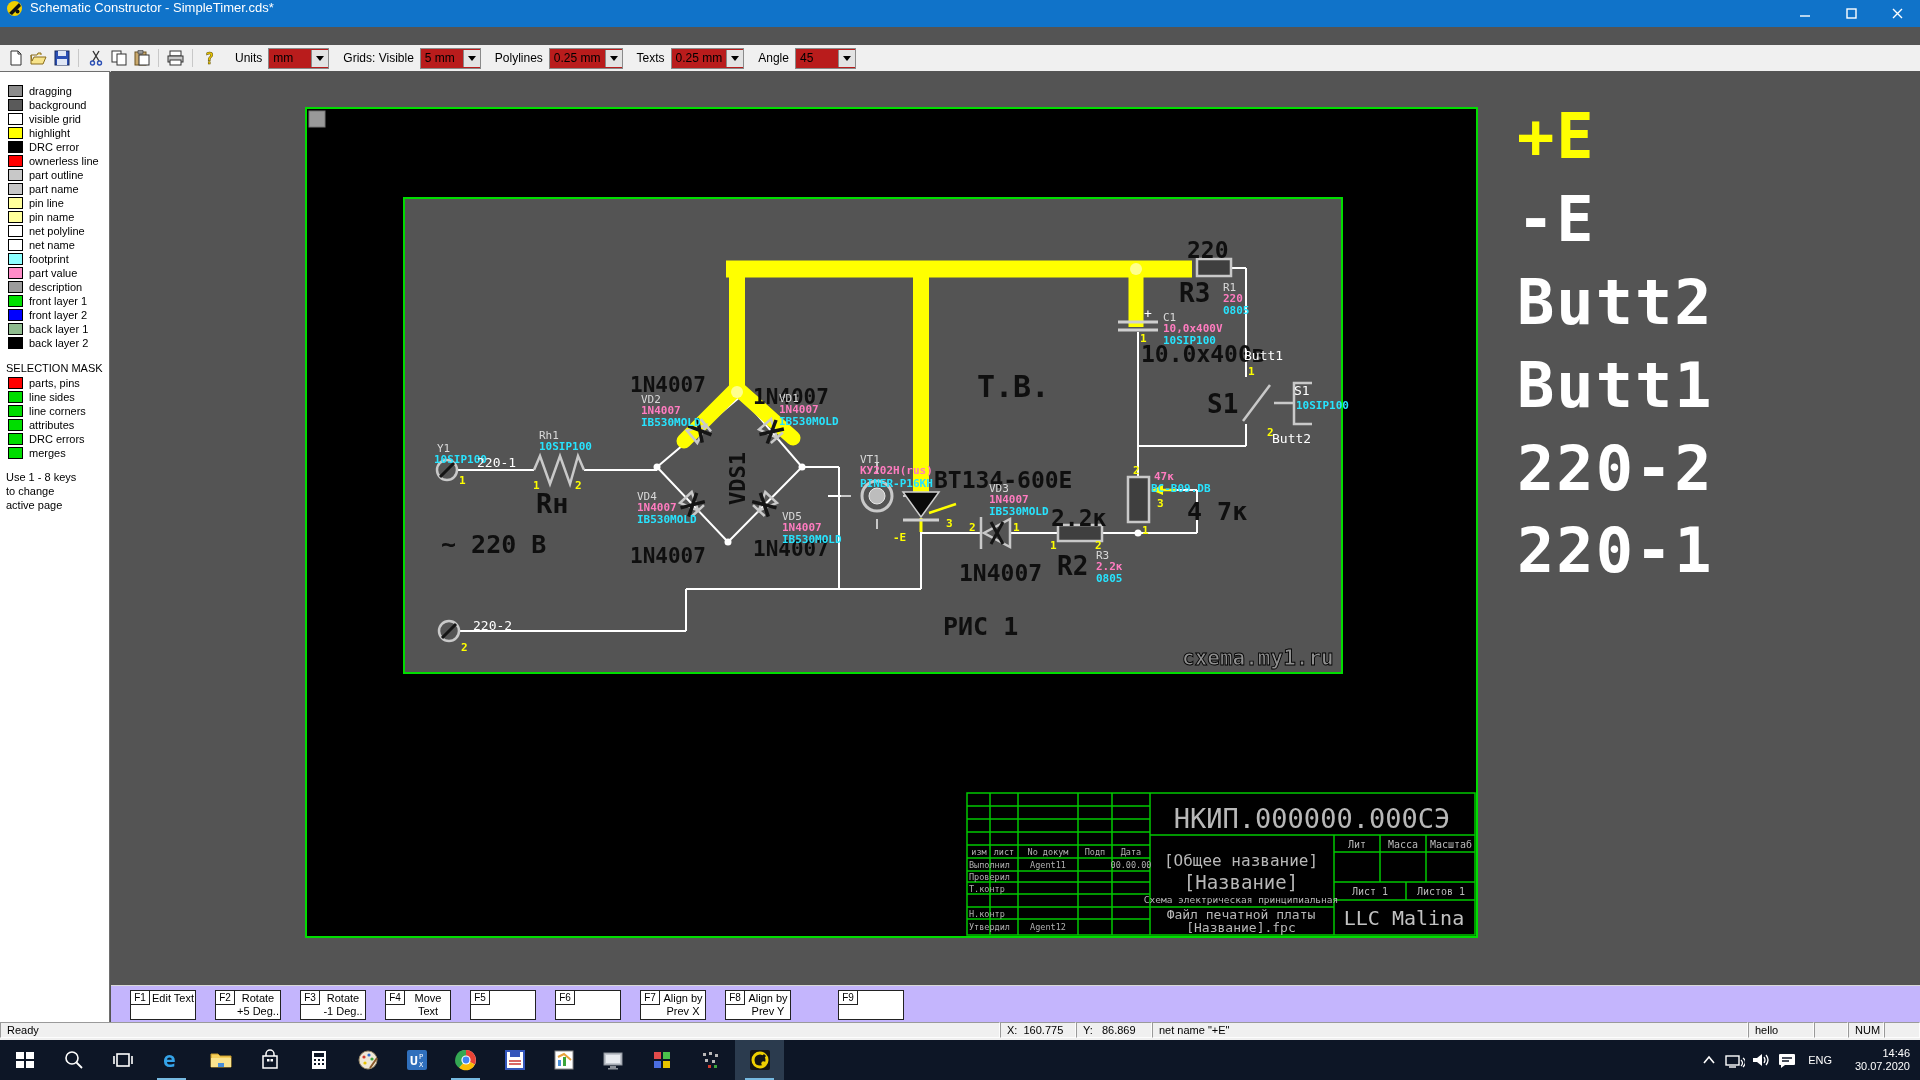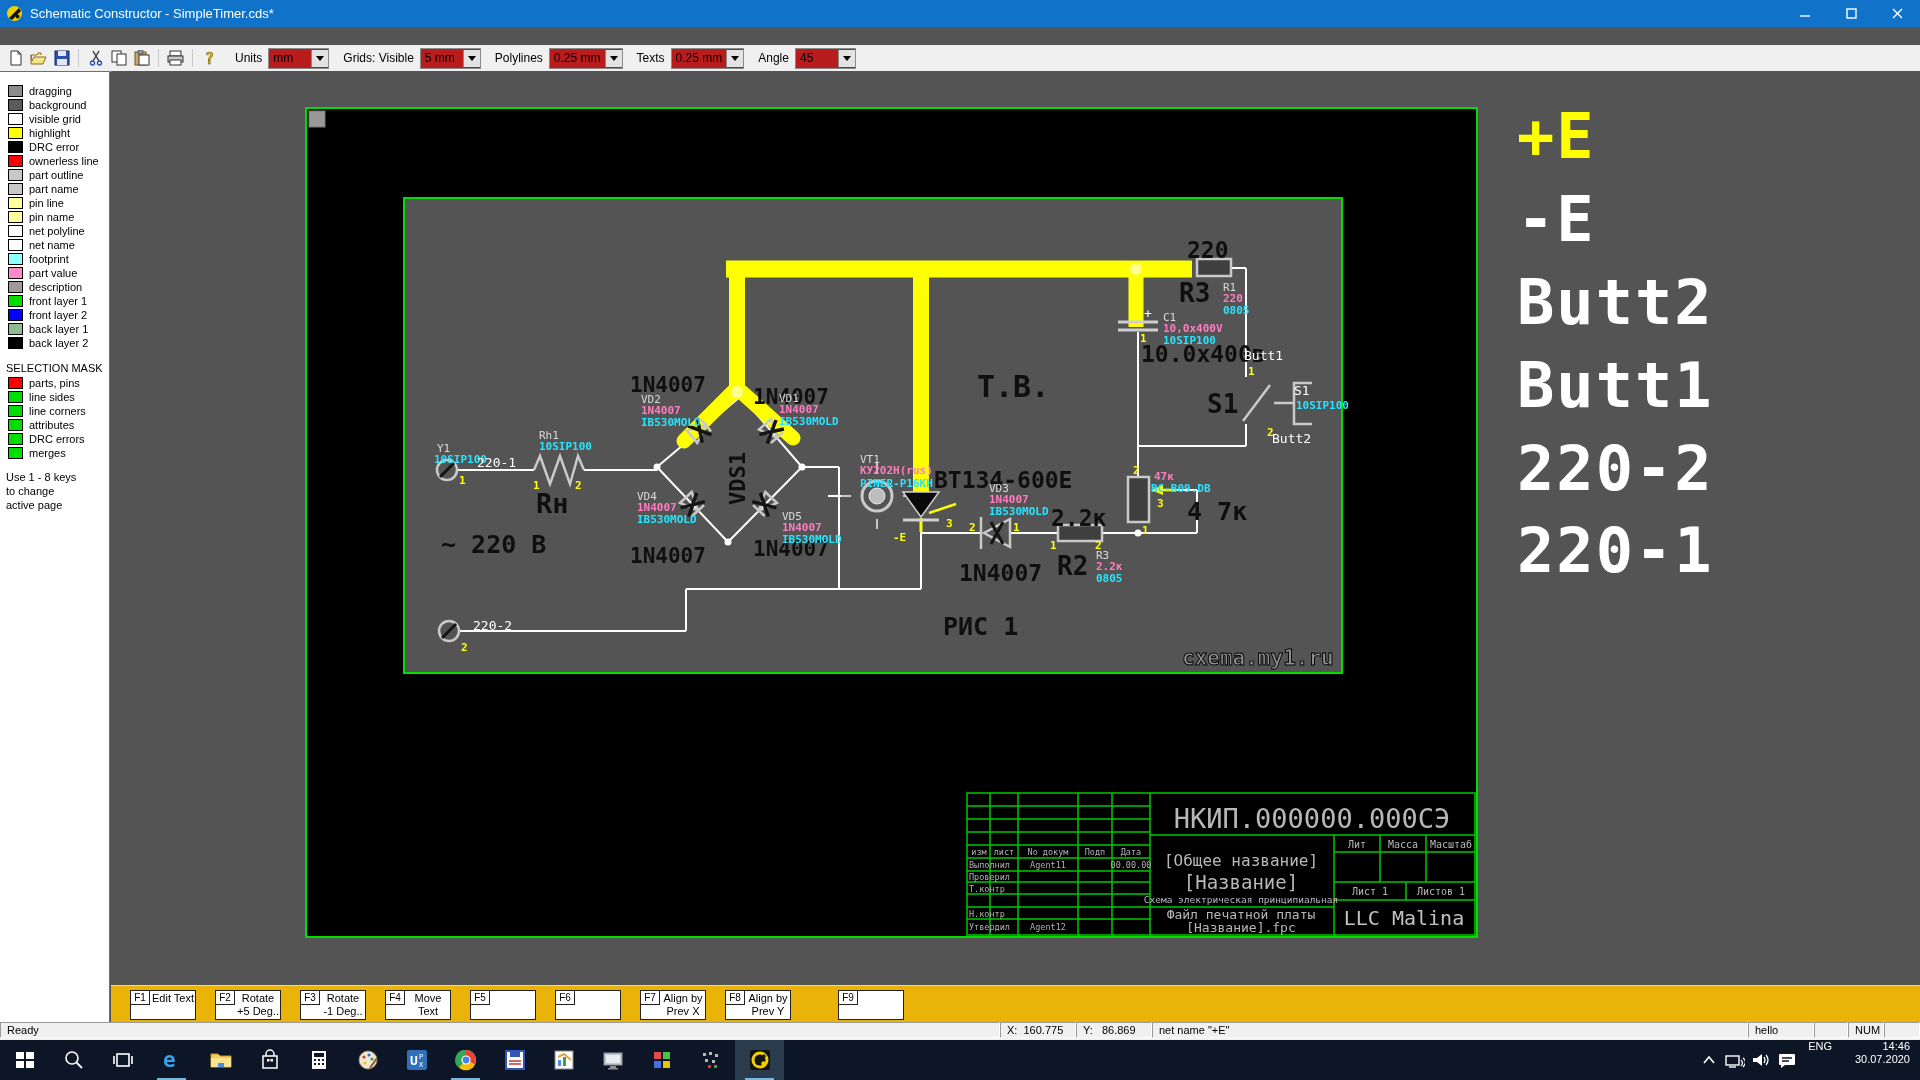--- a/index.html
+++ b/index.html
@@ -1,20 +1,20 @@
 <!DOCTYPE html>
 <html><head>
 <meta charset="utf-8">
 <style>
   html,body{margin:0;padding:0;background:#222;}
   #screen{position:relative;width:1920px;height:1080px;overflow:hidden;
     font-family:"Liberation Sans",sans-serif;background:#545454;}
   
   #titlebar{position:absolute;left:0;top:0;width:1920px;height:27px;background:#1073c9;
-    display:flex;align-items:center;color:#fff;font-size:13px;}
+    display:flex;color:#fff;font-size:13px;}
   #titlebar .appicon{width:17px;height:17px;margin:0 7px 0 6px;}
   #winbtns{position:absolute;right:0;top:0;height:27px;display:flex;}
   .winbtn{width:46px;height:27px;display:flex;align-items:center;justify-content:center;}
   
   #menubar{position:absolute;left:0;top:27px;width:1920px;height:18px;background:#ffffff;
     display:flex;align-items:center;font-size:12px;color:#000;}
   .menu-item{padding:0 9px;height:18px;display:flex;align-items:center;}
   
   #toolbar{position:absolute;left:0;top:45px;width:1920px;height:26px;background:#f0f0f0;
     border-bottom:1px solid #cfcfcf;display:flex;align-items:center;font-size:12px;color:#000;}
@@ -51,41 +51,41 @@
   .l-yellow{font-size:11px;font-weight:bold;fill:#ffff00;}
   .l-tbbig{font-size:27px;fill:#b8b8b8;}
   .l-tbmed{fill:#b8b8b8;}
   .l-tbtiny{font-size:9.5px;fill:#b8b8b8;}
   .l-tbtiny2{font-size:8.5px;fill:#b0b0b0;}
   .l-tbsmall{font-size:10px;fill:#b8b8b8;}
   .l-tbcomp{font-size:20px;fill:#c2c2c2;}
   .l-net{font-size:62px;font-weight:bold;letter-spacing:2px;}
   .wm{font-size:21px;font-weight:bold;fill:#8e8e8e;stroke:#000;stroke-width:0.9px;}
   
-  #fnrow{position:absolute;left:111px;top:985px;width:1809px;height:37px;background:#eab308;
+  #fnrow{position:absolute;left:111px;top:985px;width:1809px;height:37px;background:#c4b5fd;
     border-top:1px solid #d8d8d8;display:flex;align-items:center;}
   .fnkey{width:66px;height:30px;background:#fff;border:1px solid #222;margin-left:19px;
     font-size:11px;color:#000;position:relative;box-sizing:border-box;flex:none;}
   .fnkey:nth-child(9){margin-left:47px;padding-left:30px;}
   .fnkey-tag{position:absolute;left:0;top:0;width:18px;height:13px;border-right:1px solid #222;
     border-bottom:1px solid #222;font-size:10px;display:flex;align-items:center;justify-content:center;}
   .fnkey-label{position:absolute;left:20px;top:1px;width:44px;line-height:13px;text-align:center;}
   
   #statusbar{position:absolute;left:0;top:1022px;width:1920px;height:18px;background:#f0f0f0;
     display:flex;font-size:11px;color:#000;}
   .sb-cell{border:1px solid;border-color:#9a9a9a #fdfdfd #fdfdfd #9a9a9a;height:16px;
     display:flex;align-items:center;padding:0 6px;box-sizing:border-box;white-space:pre;flex:none;}
   
   #taskbar{position:absolute;left:0;top:1040px;width:1920px;height:40px;background:#0d1626;
     display:flex;align-items:center;color:#fff;}
   .tb-slot{width:49px;height:40px;display:flex;align-items:center;justify-content:center;
     position:relative;flex:none;}
   .tb-slot.hl{background:#2b3b4e;}
   .tb-underline{position:absolute;bottom:0;left:10px;width:29px;height:2px;background:#76b9e0;}
-  #tray{position:absolute;right:0;top:0;height:40px;display:flex;align-items:flex-start;}
+  #tray{position:absolute;right:0;top:0;height:40px;display:flex;align-items:center;}
   .tray-ico{width:26px;height:40px;display:flex;align-items:center;justify-content:center;}
   #lang{font-size:11px;margin:0 8px;}
   #clock{font-size:11px;text-align:right;line-height:13px;margin-right:10px;width:70px;}
 </style>
 </head>
 <body>
 
 <div id="screen">
 
   <div id="titlebar">

